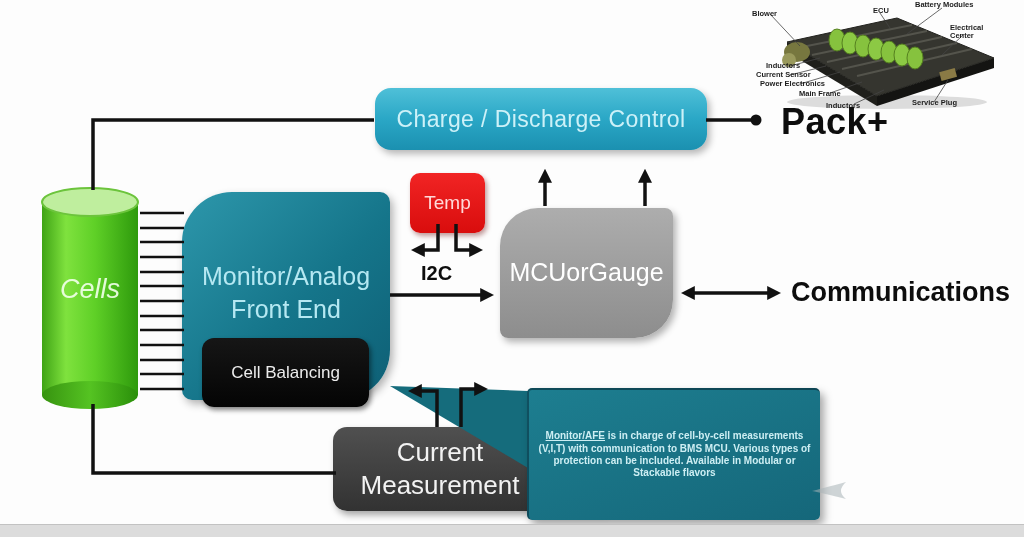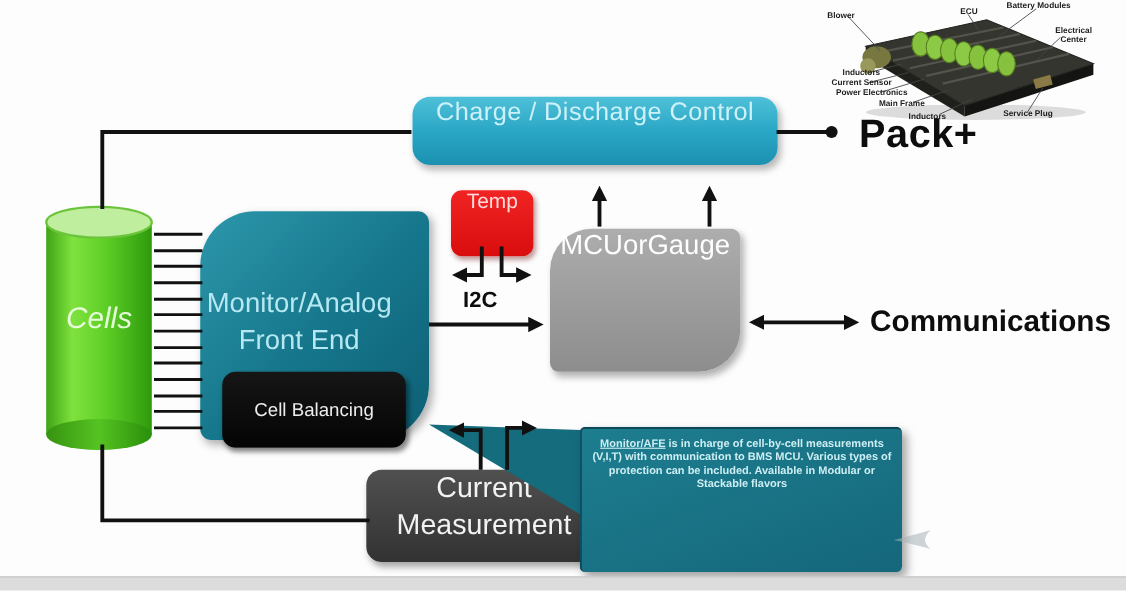--- a/index.html
+++ b/index.html
@@ -1,21 +1,21 @@
 <!DOCTYPE html>
 <html><head>
 <meta charset="utf-8">
 <style>
   html,body{margin:0;padding:0;background:#fff;}
   body{width:1024px;height:537px;position:relative;overflow:hidden;
        font-family:"Liberation Sans", sans-serif;}
   .stage{position:absolute;inset:0;background:#fdfdfd;}
 
   
-  .node{position:absolute;display:flex;justify-content:center;
+  .node{position:absolute;display:flex;align-items:center;justify-content:center;
         text-align:center;box-sizing:border-box;}
 
   
   .charge{left:375px;top:88px;width:332px;height:62px;border-radius:16px;
     background:linear-gradient(180deg,#4fc0d8 0%,#2aa7c6 50%,#1b90b0 100%);
     box-shadow:3px 4px 7px rgba(0,0,0,.28);z-index:5;
     color:#cdf1f8;font-size:23px;letter-spacing:.4px;}
 
   
   .afe{left:182px;top:192px;width:208px;height:208px;
@@ -64,21 +64,21 @@
   
   .txt{position:absolute;color:#0d0d0d;z-index:5;white-space:nowrap;}
   .packplus{left:769px;top:101px;font-size:36px;font-weight:bold;letter-spacing:.5px;margin-left:12px;}
   .comms{left:791px;top:277px;font-size:27px;font-weight:bold;}
   .i2c{left:421px;top:262px;font-size:20px;font-weight:bold;}
 
   
   .photo{position:absolute;left:742px;top:0;width:282px;height:118px;z-index:1;}
   .photo .plabel{position:absolute;font-size:7.5px;font-weight:bold;color:#1c1c1c;
     white-space:nowrap;z-index:2;}
-  .photo .plabel.wrapc{white-space:normal;width:52px;text-align:center;line-height:1.1;}
+  .photo .plabel.wrapc{white-space:normal;width:52px;line-height:1.1;}
 
   
   .overlay{position:absolute;left:0;top:0;z-index:9;pointer-events:none;}
 
   
   .strip{position:absolute;left:0;bottom:0;width:100%;height:12px;background:#dcdcdc;
     border-top:1px solid #c2c2c2;z-index:10;}
 
   .cyl{position:absolute;left:40px;top:186px;z-index:2;}
   .wm{position:absolute;left:810px;top:478px;z-index:8;pointer-events:none;}

